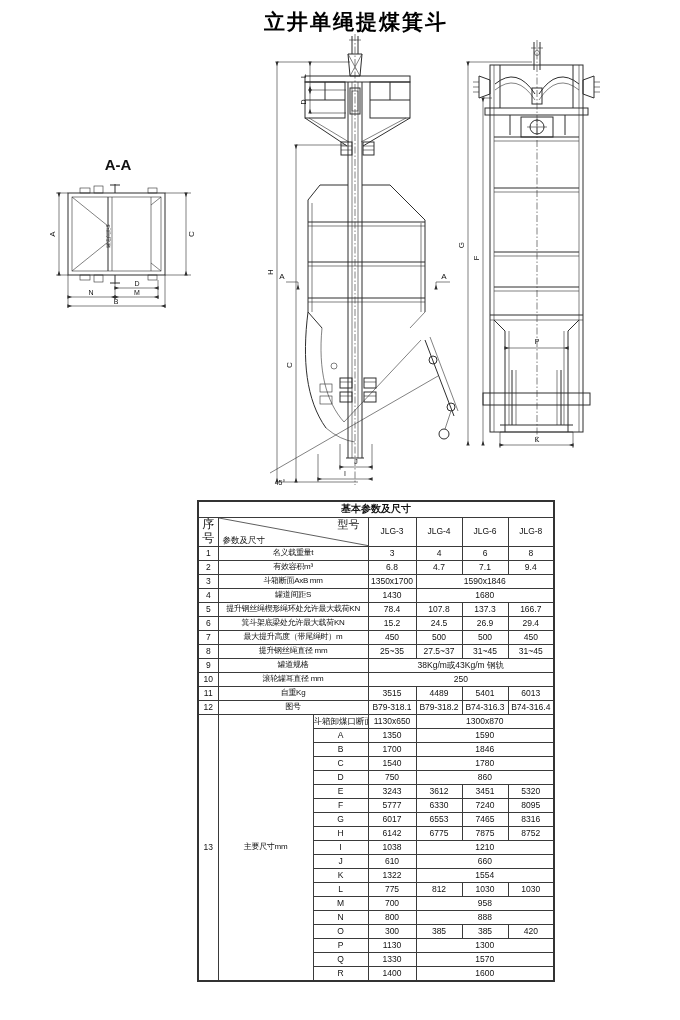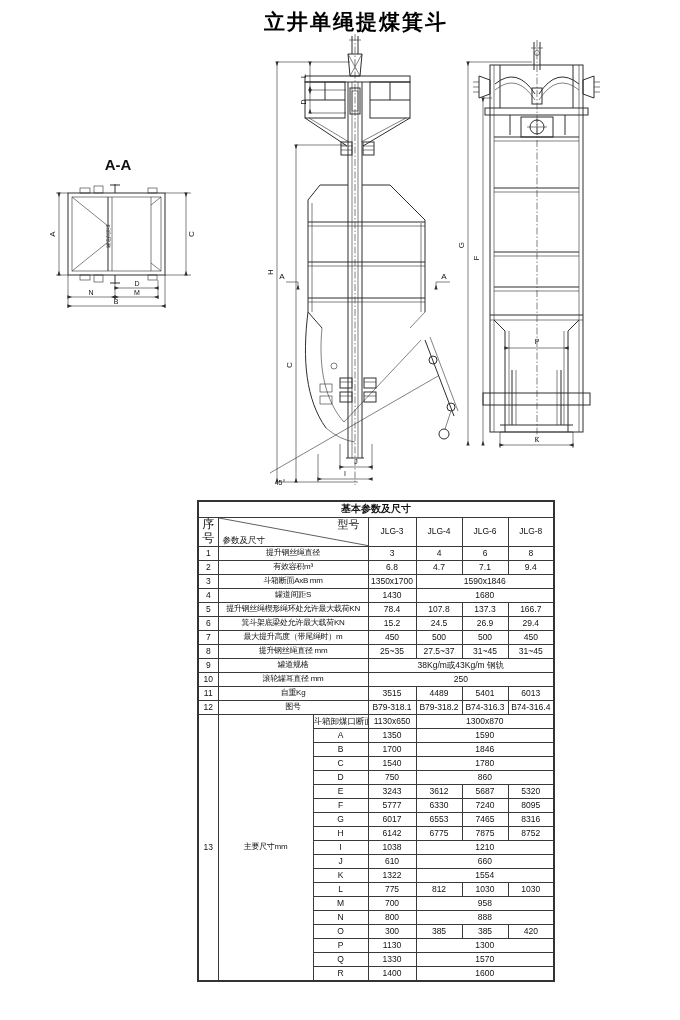--- a/index.html
+++ b/index.html
@@ -288,21 +288,21 @@
             <span class="diag-top">型号</span>
             <span class="diag-bottom">参数及尺寸</span>
           </td>
           <td>JLG-3</td>
           <td>JLG-4</td>
           <td>JLG-6</td>
           <td>JLG-8</td>
         </tr>
         <tr>
           <td>1</td>
-          <td colspan="2" class="t-label">提升钢丝绳直径</td>
+          <td colspan="2" class="t-label">名义载重量t</td>
           <td colspan="1">3</td>
           <td colspan="1">4</td>
           <td colspan="1">6</td>
           <td colspan="1">8</td>
         </tr>
         <tr>
           <td>2</td>
           <td colspan="2" class="t-label">有效容积m³</td>
           <td colspan="1">6.8</td>
           <td colspan="1">4.7</td>
@@ -403,21 +403,21 @@
         </tr>
         <tr>
           <td>D</td>
           <td colspan="1">750</td>
           <td colspan="3">860</td>
         </tr>
         <tr>
           <td>E</td>
           <td colspan="1">3243</td>
           <td colspan="1">3612</td>
-          <td colspan="1">5687</td>
+          <td colspan="1">3451</td>
           <td colspan="1">5320</td>
         </tr>
         <tr>
           <td>F</td>
           <td colspan="1">5777</td>
           <td colspan="1">6330</td>
           <td colspan="1">7240</td>
           <td colspan="1">8095</td>
         </tr>
         <tr>

